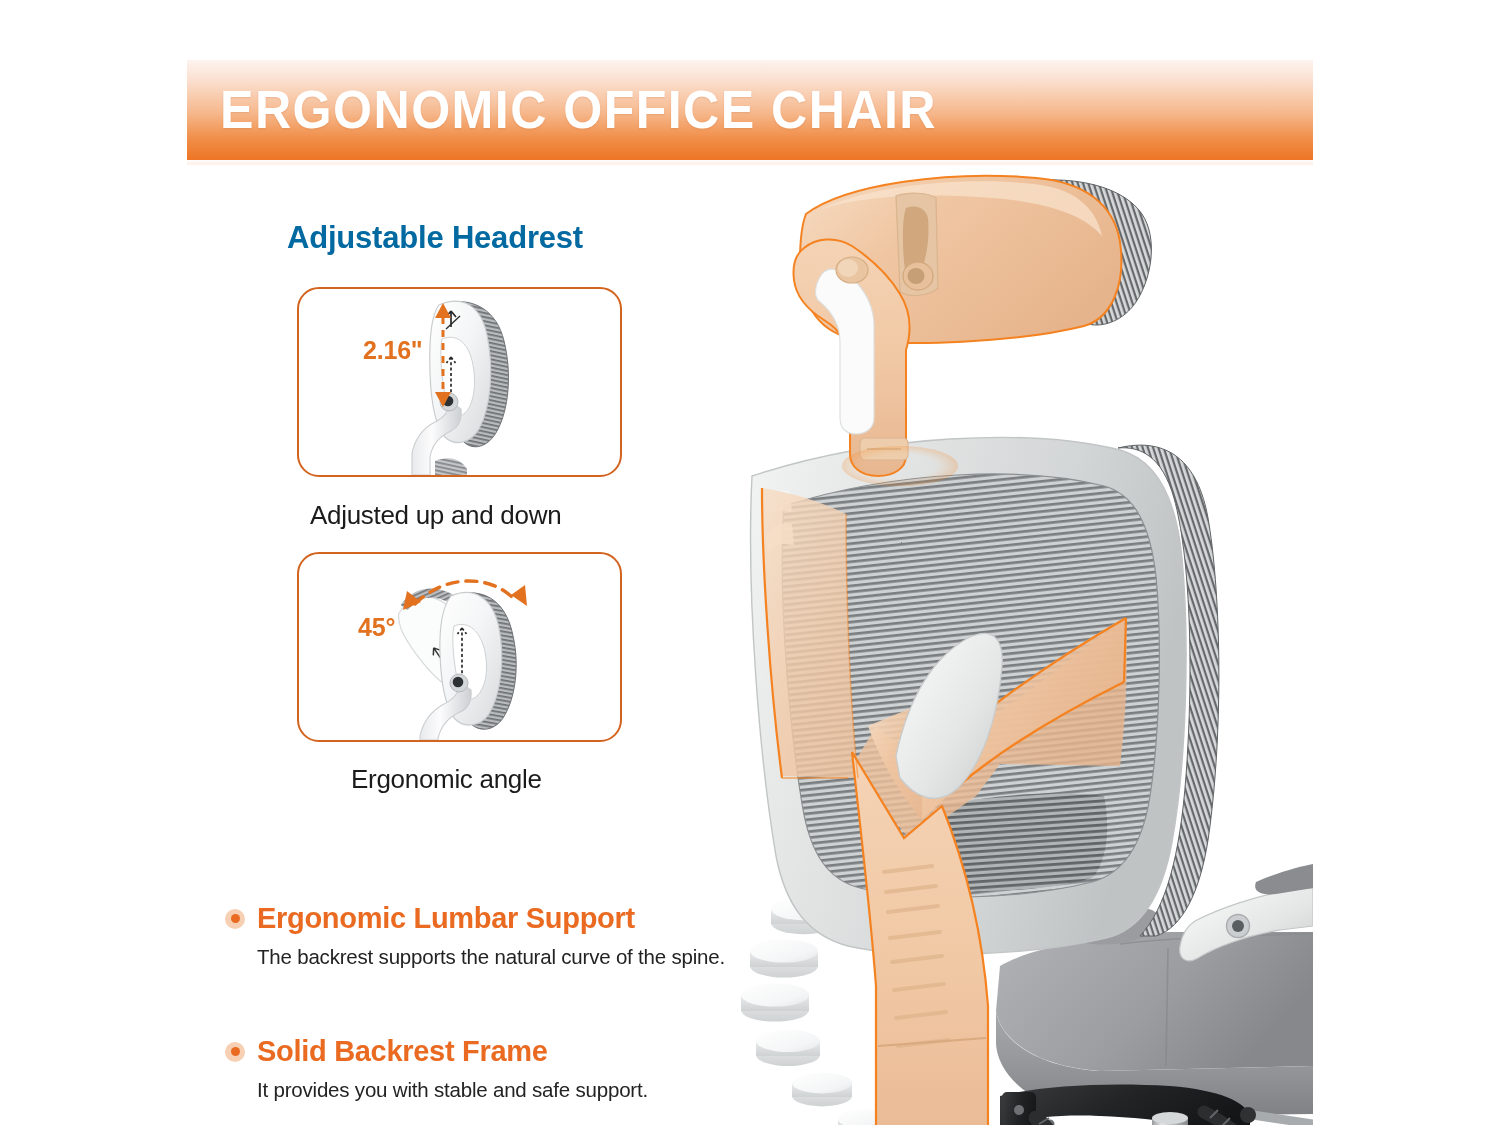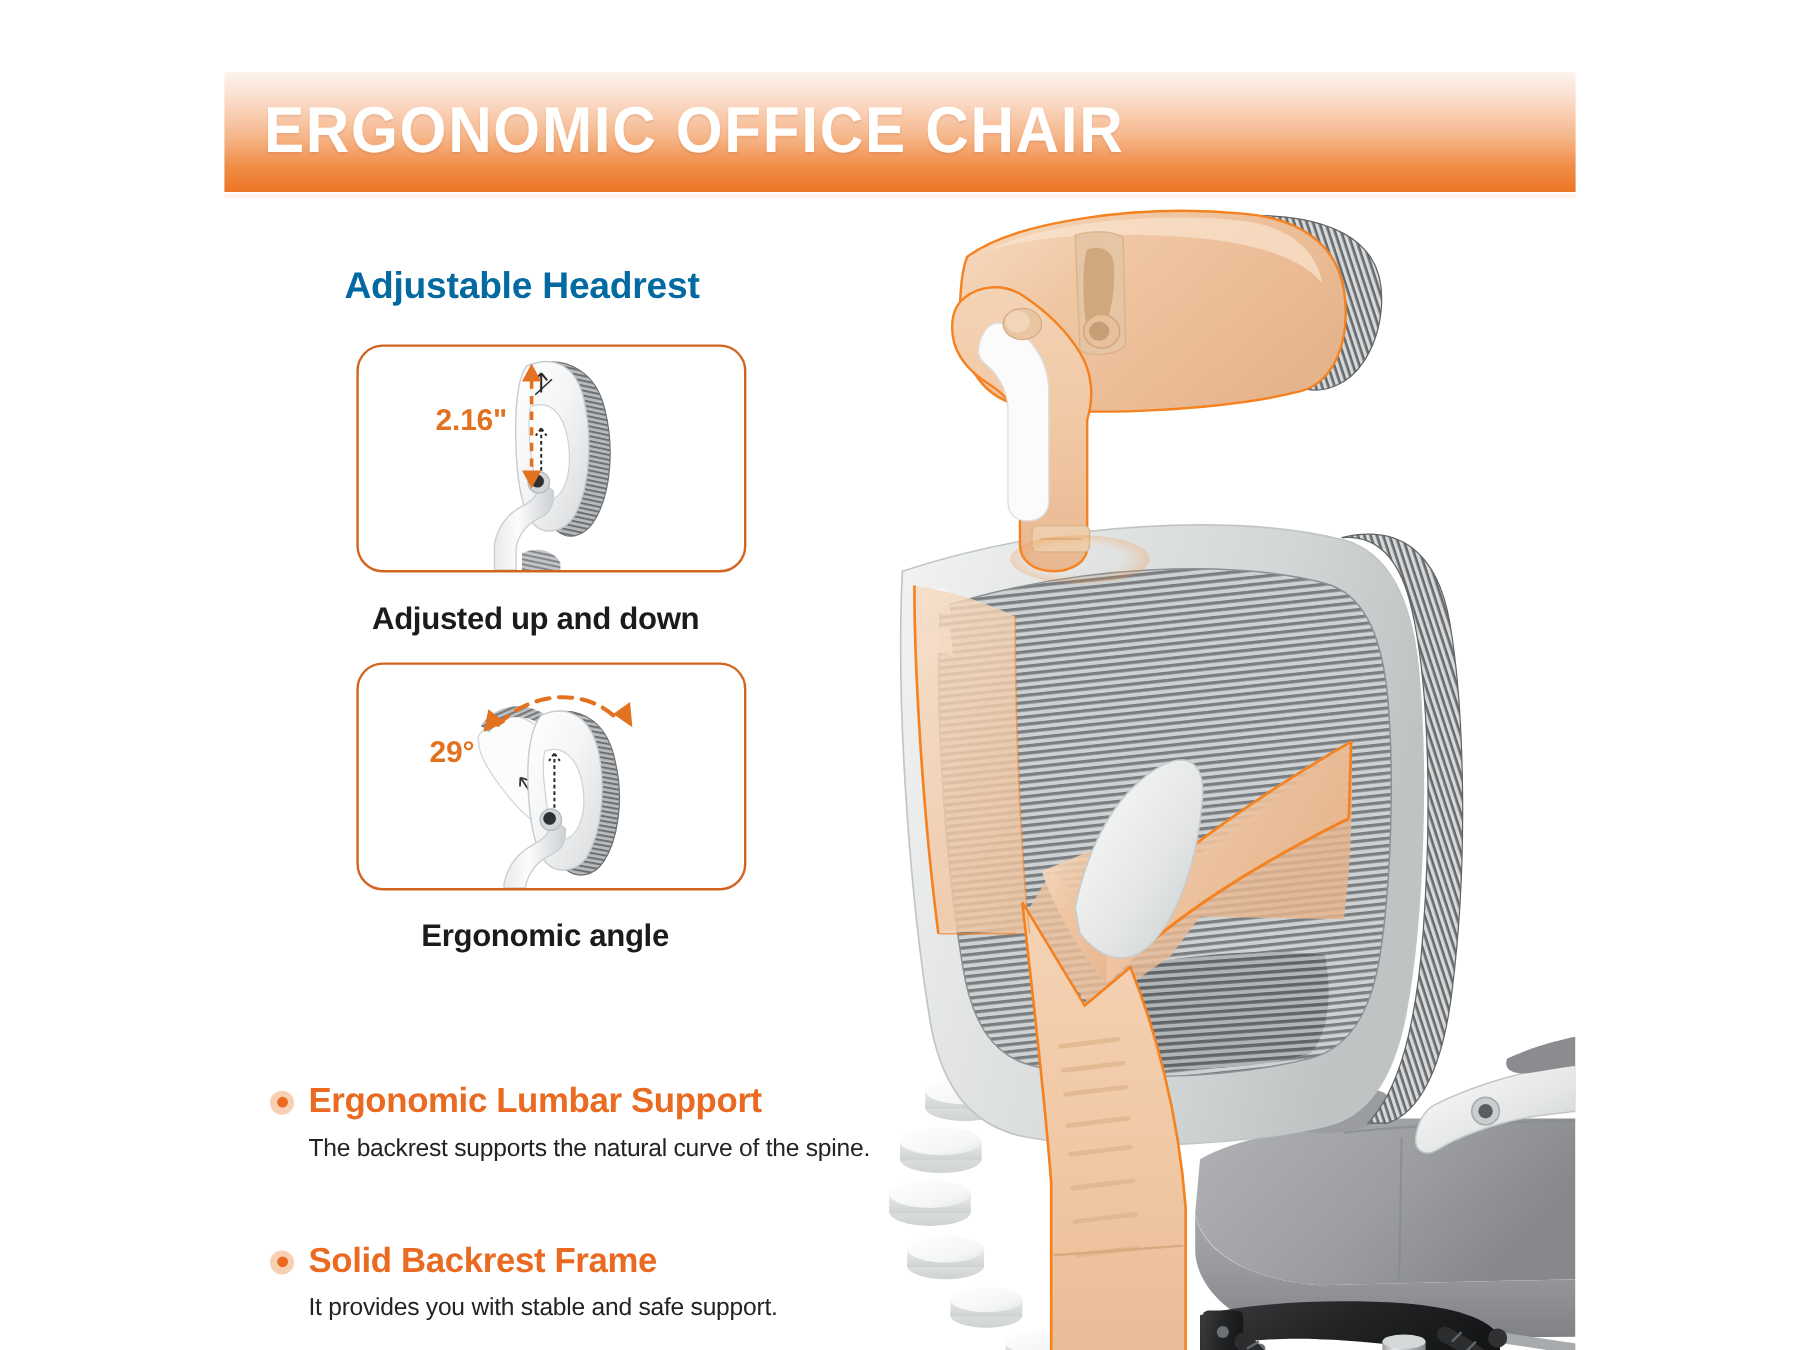--- a/index.html
+++ b/index.html
@@ -45,21 +45,21 @@
     border-radius:22px;
     background:#ffffff;
     box-sizing:border-box;
     overflow:hidden;
   }
   #card-1{left:297px;top:227px;width:325px;height:190px;}
   #card-2{left:297px;top:492px;width:325px;height:190px;}
 
   .card-caption{
     position:absolute;
-    font-size:26px;color:#1b1b1b;font-weight:700;
+    font-size:26px;color:#1b1b1b;font-weight:400;
     letter-spacing:-.3px;white-space:nowrap;
   }
   #caption-1{left:310px;top:440px;}
   #caption-2{left:351px;top:704px;}
 
   .dim-label{
     position:absolute;
     font-size:25px;font-weight:bold;color:#e2721f;
     letter-spacing:-.2px;
   }
@@ -198,21 +198,21 @@
       <circle cx="160" cy="129" r="9" fill="#d4d7d9" stroke="#b6b9bb" stroke-width="1"></circle>
       <circle cx="159" cy="128" r="5.3" fill="#2e3133"></circle>
 
       <g>
         <path d="M116 50 C146 20 192 20 216 46" fill="none" stroke="#e2721f" stroke-width="3.4" stroke-dasharray="11 8" stroke-linecap="round"></path>
         <path d="M104 56 l4 -19 l14 11 Z" fill="#e2721f"></path>
         <path d="M228 52 l-16 -11 l14 -10 Z" fill="#e2721f"></path>
       </g>
     </svg>
   </div>
-  <div class="dim-label" id="dim-2">29°</div>
+  <div class="dim-label" id="dim-2">45°</div>
   <div class="card-caption" id="caption-2">Ergonomic angle</div>
 
   <div class="bullet-block" id="bullet-1">
     <div class="bullet-head">
       <span class="bullet-ring"></span>
       <span class="bullet-title">Ergonomic Lumbar Support</span>
     </div>
     <div class="bullet-desc">The backrest supports the natural curve of the spine.</div>
   </div>
 

